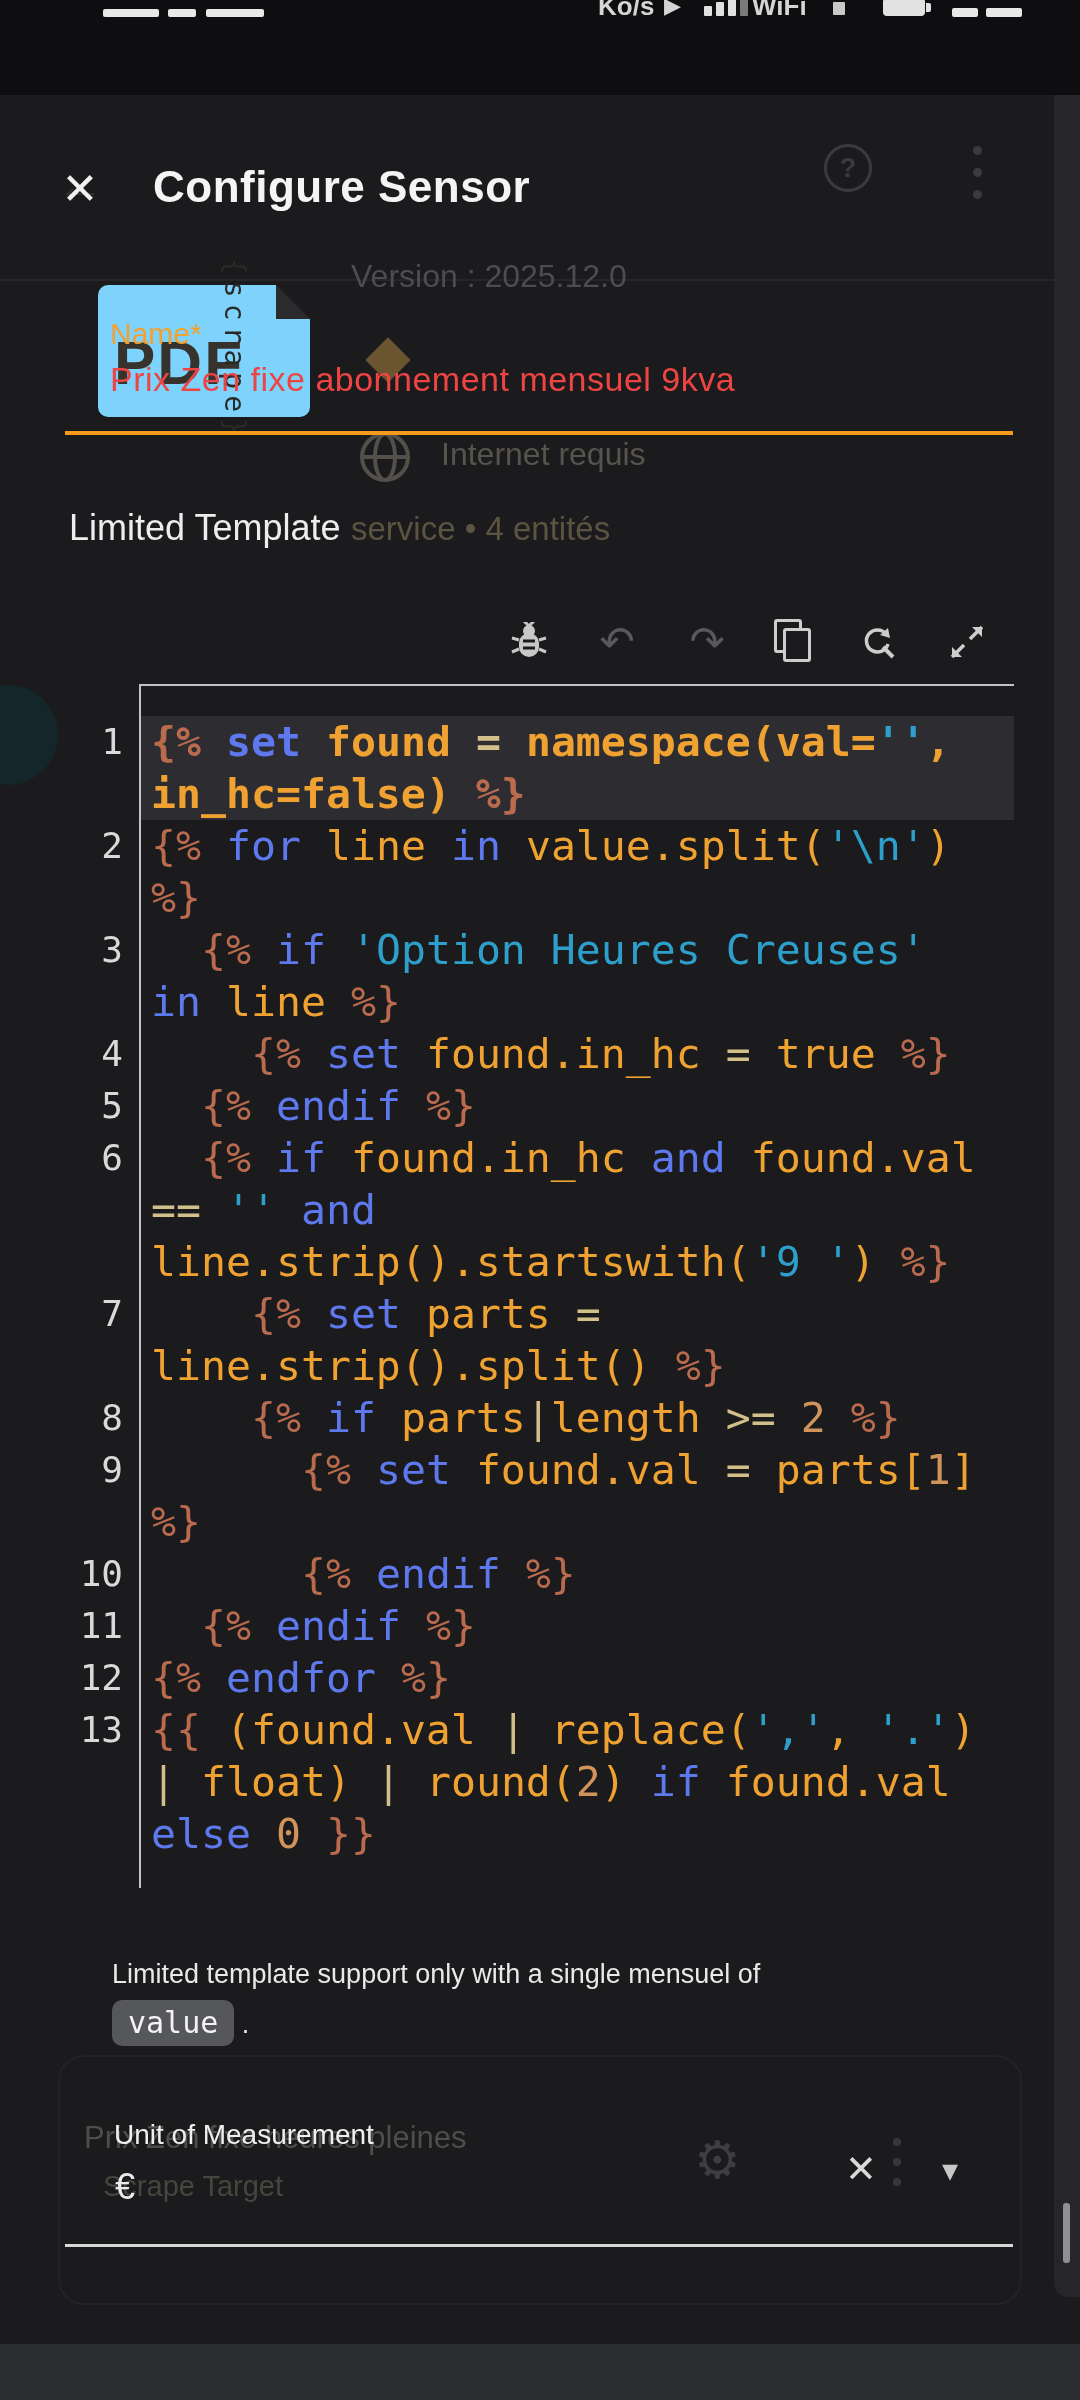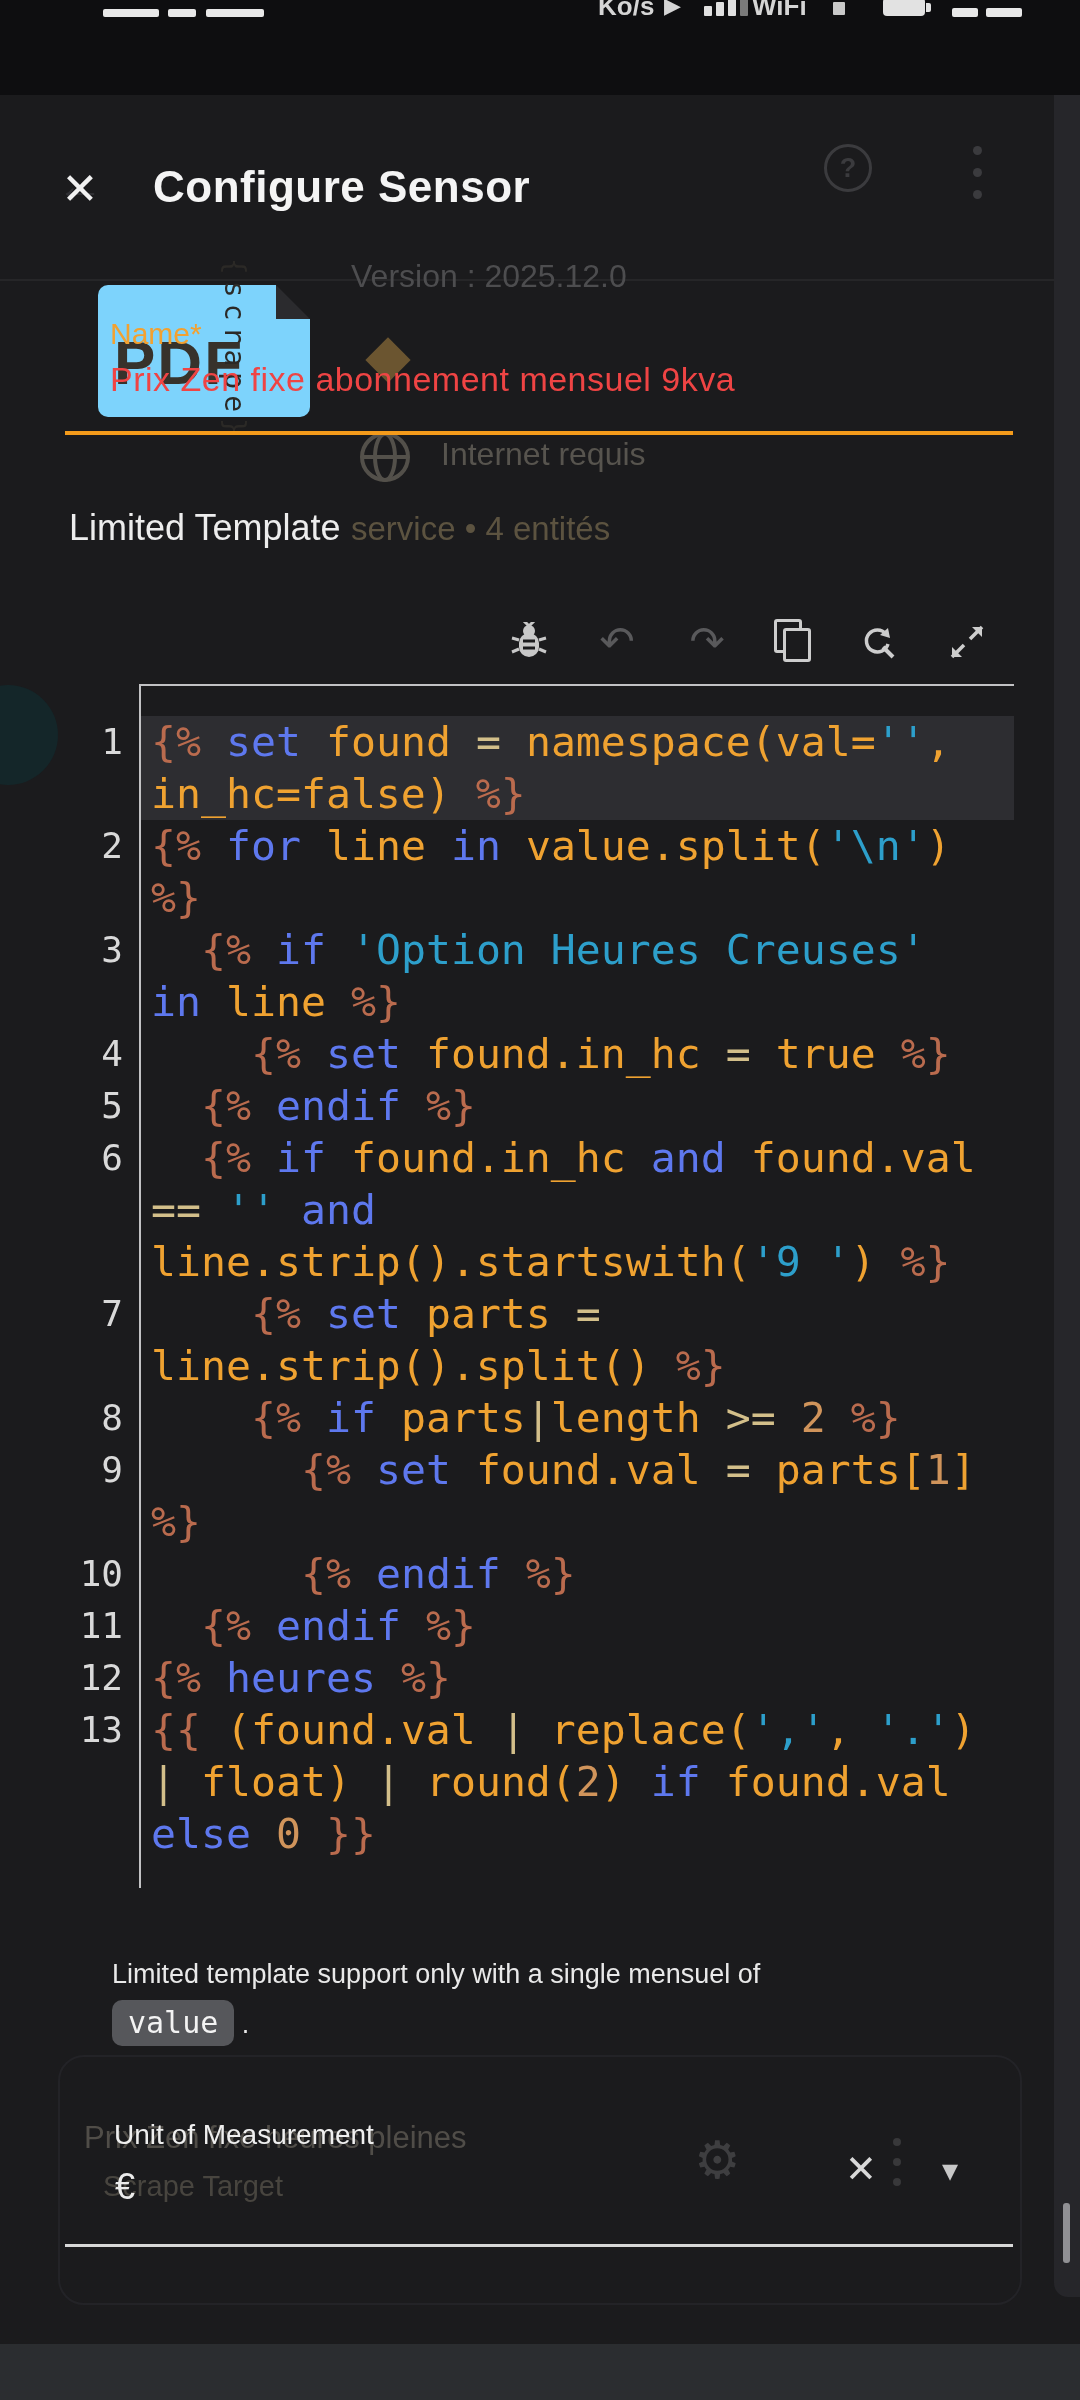--- a/index.html
+++ b/index.html
@@ -49,21 +49,21 @@
   .copy-outer{position:relative;width:26px;height:32px;}
   .copy-back{position:absolute;left:-7px;top:-7px;width:22px;height:28px;border:3px solid #CDCDCD;border-radius:3px;}
   .copy-front{position:absolute;left:2px;top:2px;width:22px;height:28px;border:3px solid #CDCDCD;border-radius:3px;background:#1B1B1D;}
   .cm{margin-top:18px;background:#1B1B1D;}
   .cm-row{display:flex;align-items:flex-start;}
   .cm-gutter{width:62px;padding-right:16px;text-align:right;font-family:"DejaVu Sans Mono",monospace;
              font-size:36px;line-height:52px;color:#D9D9D9;flex:none;}
   .cm-code{flex:1;border-left:2px solid #C2C2C4;padding:0 18px 0 10px;
            font-family:"DejaVu Sans Mono",monospace;font-size:41.5px;line-height:52px;
            white-space:pre-wrap;word-break:normal;color:#D8D8D8;}
-  .cm-code.active{background:#2D2D31;}
+  .cm-code.active{background:#2D2D31;font-weight:bold;}
   .sp-top .cm-code{height:30px;border-top:2px solid #C2C2C4;}
   .sp-bot .cm-code{height:28px;}
   .tk-d{color:#BA6B4E}.tk-k{color:#5E78EE}.tk-v{color:#EFA231}
   .tk-o{color:#D3BF8A}.tk-s{color:#2D9FCB}.tk-n{color:#D0945B}.tk-w{color:#D8D8D8}
 
   
   .helper{position:absolute;left:112px;top:1954px;width:900px;font-size:27px;line-height:40px;color:#E9E9E9;}
   .code-chip{display:inline-block;margin-top:6px;background:#56575B;border-radius:10px;padding:3px 16px;
              font-family:"DejaVu Sans Mono",monospace;font-size:30px;color:#F3F3F3;}
   .unit-label{position:absolute;left:114px;top:2119px;font-size:28px;color:#EFEFEF;}
@@ -242,21 +242,21 @@
           <div class="cm-row">
             <div class="cm-gutter">10</div>
             <div class="cm-code"><span class="tk-w">      </span><span class="tk-d">{%</span><span class="tk-w"> </span><span class="tk-k">endif</span><span class="tk-w"> </span><span class="tk-d">%}</span></div>
           </div>
           <div class="cm-row">
             <div class="cm-gutter">11</div>
             <div class="cm-code"><span class="tk-w">  </span><span class="tk-d">{%</span><span class="tk-w"> </span><span class="tk-k">endif</span><span class="tk-w"> </span><span class="tk-d">%}</span></div>
           </div>
           <div class="cm-row">
             <div class="cm-gutter">12</div>
-            <div class="cm-code"><span class="tk-d">{%</span><span class="tk-w"> </span><span class="tk-k">heures</span><span class="tk-w"> </span><span class="tk-d">%}</span></div>
+            <div class="cm-code"><span class="tk-d">{%</span><span class="tk-w"> </span><span class="tk-k">endfor</span><span class="tk-w"> </span><span class="tk-d">%}</span></div>
           </div>
           <div class="cm-row">
             <div class="cm-gutter">13</div>
             <div class="cm-code"><span class="tk-d">{{</span><span class="tk-w"> </span><span class="tk-v">(found.val</span><span class="tk-w"> </span><span class="tk-o">|</span><span class="tk-w"> </span><span class="tk-v">replace(</span><span class="tk-s">','</span><span class="tk-v">,</span><span class="tk-w"> </span><span class="tk-s">'.'</span><span class="tk-v">)</span><span class="tk-w"> </span><span class="tk-o">|</span><span class="tk-w"> </span><span class="tk-v">float)</span><span class="tk-w"> </span><span class="tk-o">|</span><span class="tk-w"> </span><span class="tk-v">round(</span><span class="tk-n">2</span><span class="tk-v">)</span><span class="tk-w"> </span><span class="tk-k">if</span><span class="tk-w"> </span><span class="tk-v">found.val</span><span class="tk-w"> </span><span class="tk-k">else</span><span class="tk-w"> </span><span class="tk-n">0</span><span class="tk-w"> </span><span class="tk-d">}}</span></div>
           </div>
         </div>
       <div class="cm-row sp-bot">
         <div class="cm-gutter"></div>
           <div class="cm-code"></div>
       </div>

